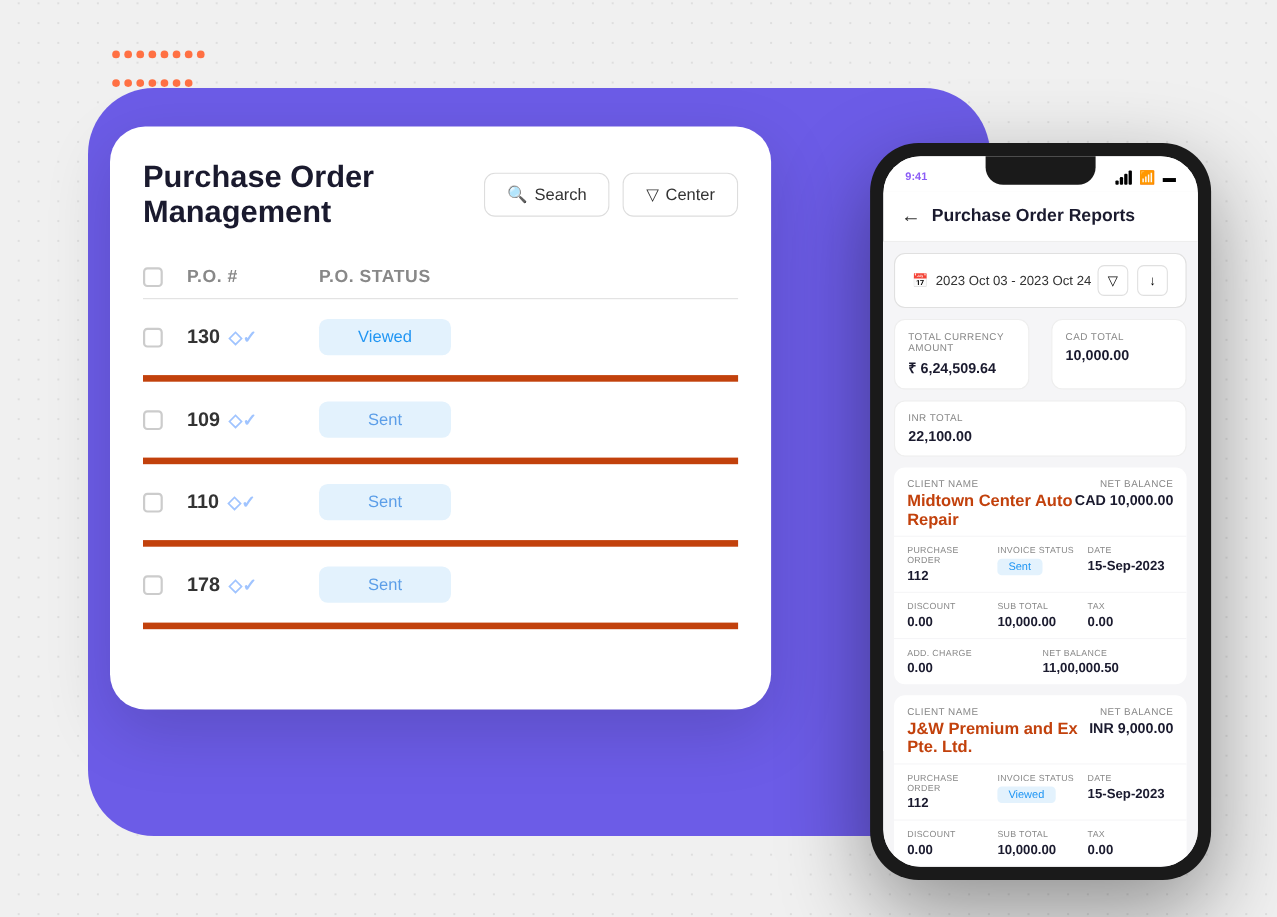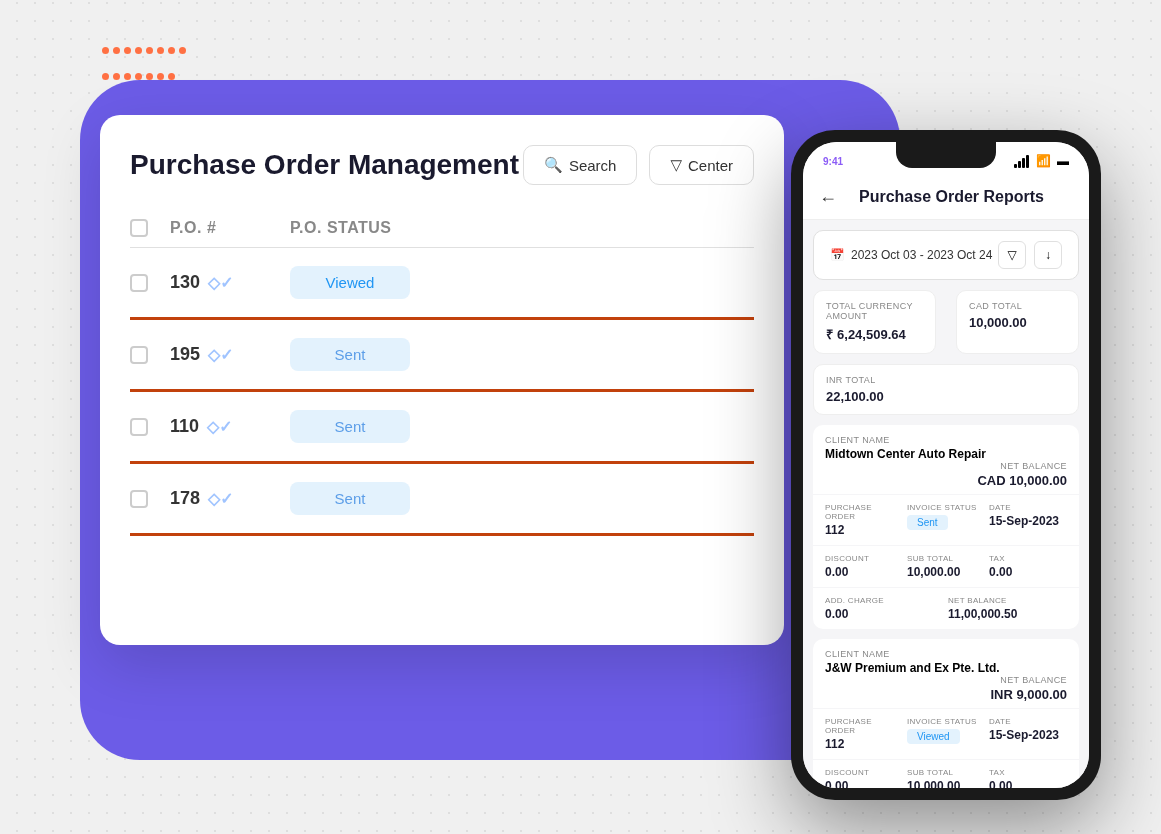--- a/index.html
+++ b/index.html
@@ -65,24 +65,24 @@
     .dots-bottom-right2 {
       bottom: 155px;
       right: 80px;
     }
 
     
     .desktop-card {
       position: absolute;
       top: 115px;
       left: 100px;
-      width: 684px;
+      width: 601px;
       height: 530px;
       background: white;
-      border-radius: 20px;
+      border-radius: 32px;
       box-shadow: 0 20px 60px rgba(0,0,0,0.15);
       z-index: 2;
       padding: 30px;
       overflow: hidden;
     }
 
     .desktop-header {
       display: flex;
       align-items: center;
       justify-content: space-between;
@@ -124,21 +124,21 @@
       font-size: 16px;
       font-weight: 600;
       letter-spacing: 0.5px;
       text-transform: uppercase;
     }
 
     .table-row {
       display: grid;
       grid-template-columns: 40px 120px 1fr;
       padding: 18px 0;
-      border-bottom: 3px solid #c2410c;
+      border-bottom: 6px solid #c2410c;
       align-items: center;
     }
 
     .checkbox {
       width: 18px;
       height: 18px;
       border: 2px solid #ccc;
       border-radius: 4px;
       background: white;
     }
@@ -255,21 +255,20 @@
 
     .back-arrow {
       font-size: 18px;
       color: #333;
     }
 
     .phone-page-title {
       font-size: 16px;
       font-weight: 700;
       color: #1a1a2e;
-      margin-left: 12px;
     }
 
     
     .date-filter-bar {
       display: flex;
       align-items: center;
       justify-content: space-between;
       padding: 10px 16px;
       background: white;
       margin: 10px;
@@ -348,39 +347,38 @@
       border-radius: 10px;
       margin: 0 10px 10px;
       overflow: hidden;
     }
 
     .client-header-row {
       display: flex;
       justify-content: space-between;
       padding: 10px 12px 6px;
       border-bottom: 1px solid #f5f5f7;
-      flex-direction: column;
     }
 
     .client-name-section {
       flex: 1;
     }
 
     .client-label {
       font-size: 9px;
       color: #888;
       text-transform: uppercase;
       letter-spacing: 0.4px;
       margin-bottom: 2px;
     }
 
     .client-name {
-      font-size: 12px;
+      font-size: 15px;
       font-weight: 700;
-      color: #000000;
+      color: #c2410c;
     }
 
     .net-balance-section {
       text-align: right;
     }
 
     .net-balance-value {
       font-size: 13px;
       font-weight: 700;
       color: #1a1a2e;
@@ -501,21 +499,21 @@
     </div>
     <div>
       <span class="status-badge status-viewed">Viewed</span>
     </div>
   </div>
       <div class="table-row">
     <div>
           <div class="checkbox"></div>
         </div>
     <div class="po-number">
-      <span>195</span>
+      <span>109</span>
       <span style="color:#a0c4ff; font-size:16px;">◇✓</span>
     </div>
     <div>
       <span class="status-badge status-sent">Sent</span>
     </div>
   </div>
       <div class="table-row">
     <div>
           <div class="checkbox"></div>
         </div>

